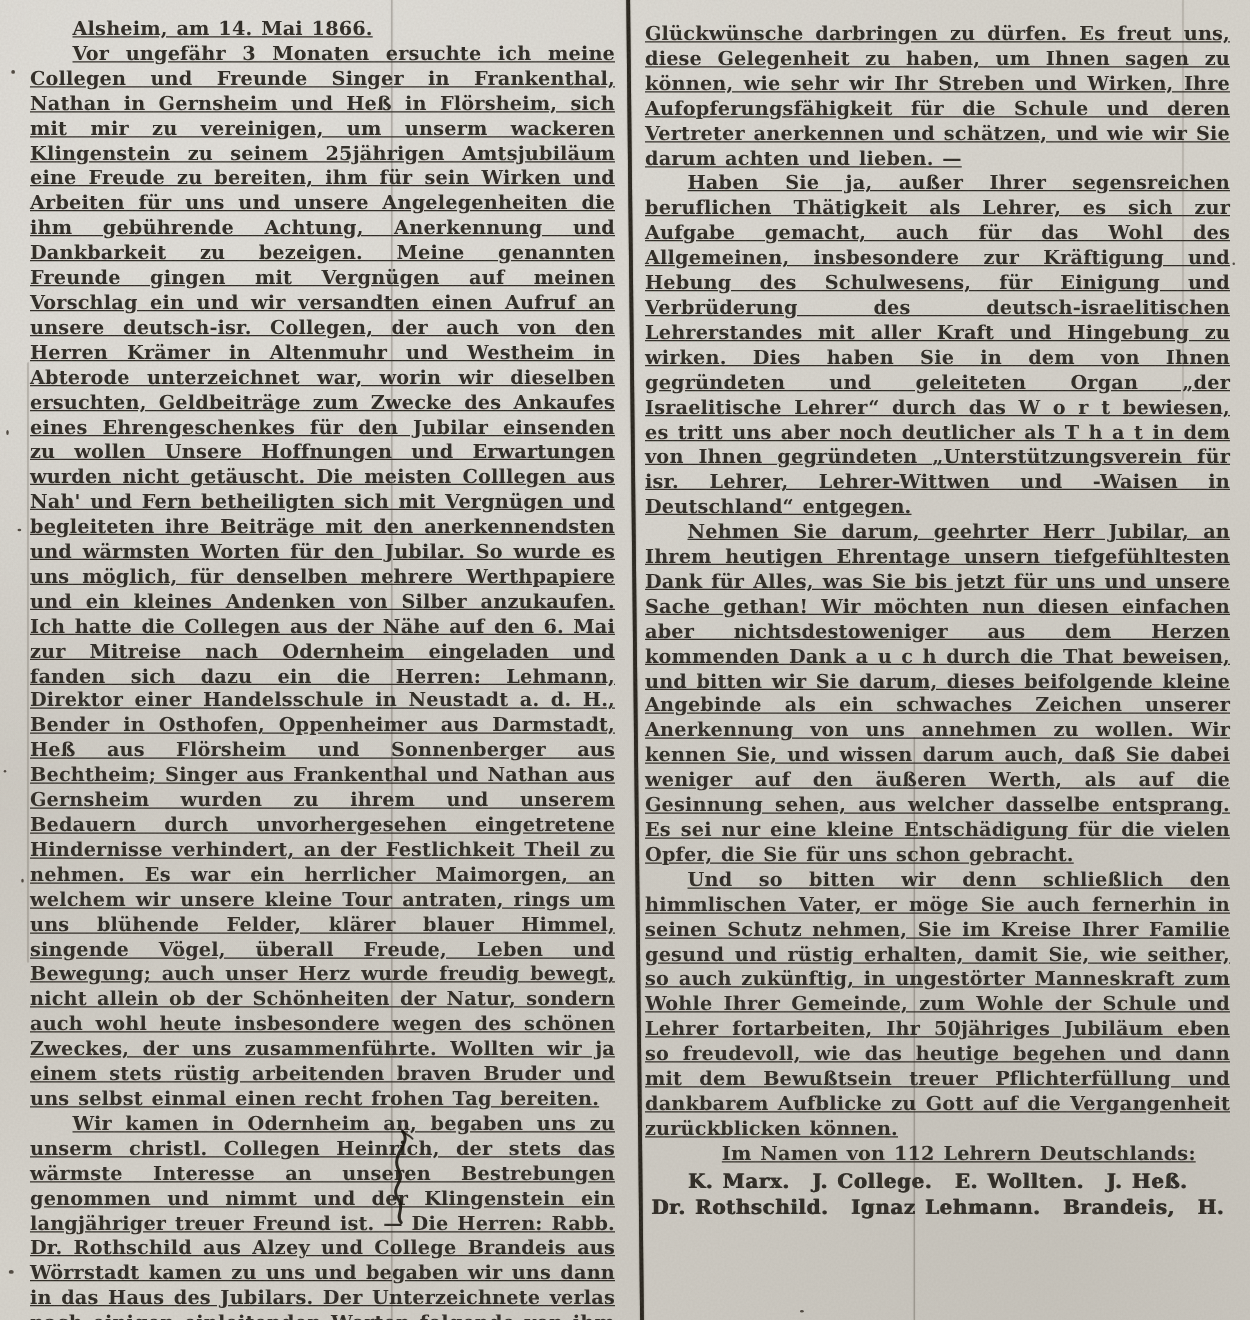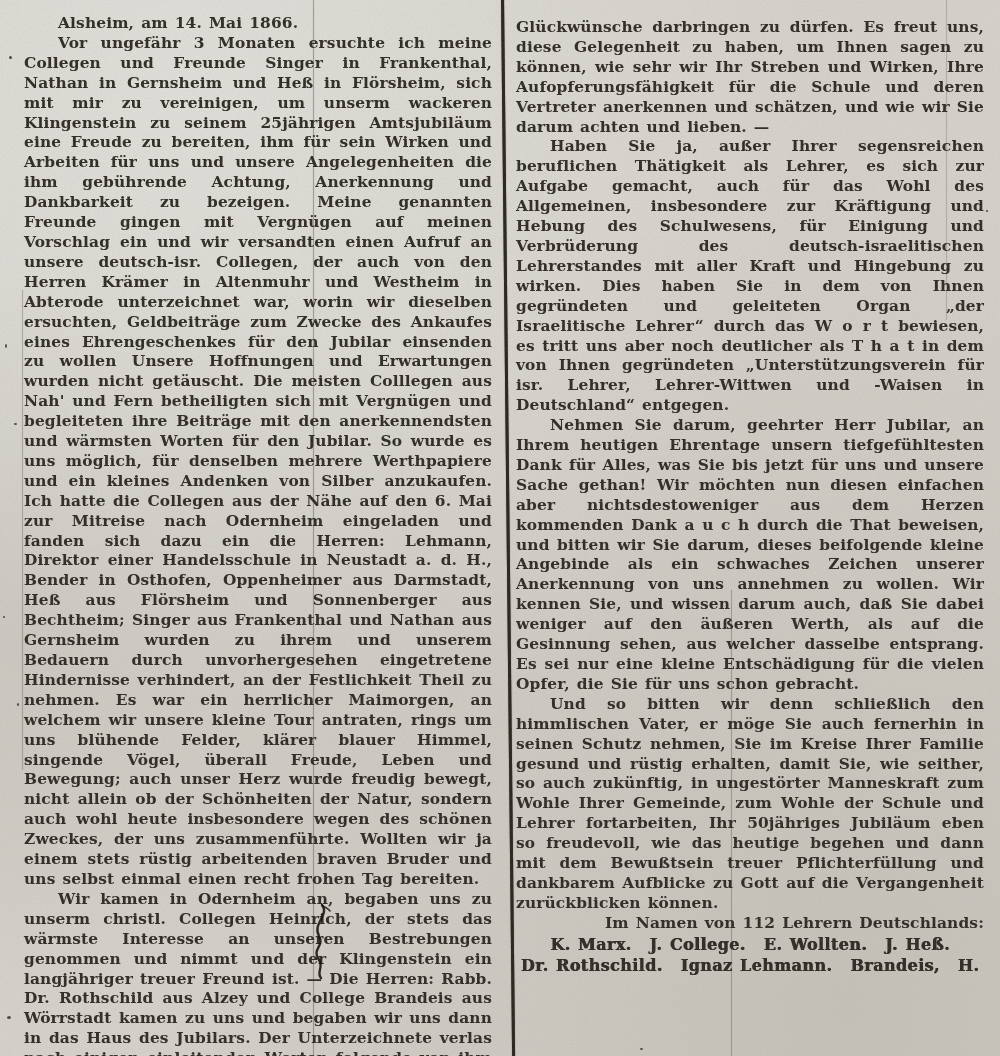--- a/index.html
+++ b/index.html
@@ -18,24 +18,24 @@
   }
   .grain{position:absolute;inset:0;width:100%;height:100%;opacity:.38;pointer-events:none;z-index:4;}
   .col{
     position:absolute;width:468px;
     font-weight:700;font-size:15.4px;line-height:19.9px;
     letter-spacing:.15px;word-spacing:1.5px;
     color:#2a2620;text-align:justify;z-index:2;
   }
   .col-left{left:24px;top:14px;}
   .col-right{left:516px;top:18px;}
-  .col p{margin:0;text-indent:34px;}
+  .col p{margin:0;text-indent:34px;text-decoration:underline;}
   p.noindent{text-indent:0;}
   .dateline{text-indent:0;text-align:left;margin-left:46px;}
-  .attribution{text-align:right;text-indent:0;margin-top:10px;}
+  .attribution{text-align:center;text-indent:0;margin-top:10px;}
   .sigrow{
     display:flex;justify-content:center;gap:18px;
     text-indent:0;font-size:16px;line-height:21.5px;
     text-shadow:.6px 0 0 #2a2620;letter-spacing:.4px;align-items:center;
   }
   .divider{
     position:absolute;left:501px;top:-4px;width:3px;height:1066px;
     background:#242019;box-shadow:0 0 1px rgba(36,32,25,.8);
     transform:rotate(-0.6deg);transform-origin:top left;z-index:3;
   }

